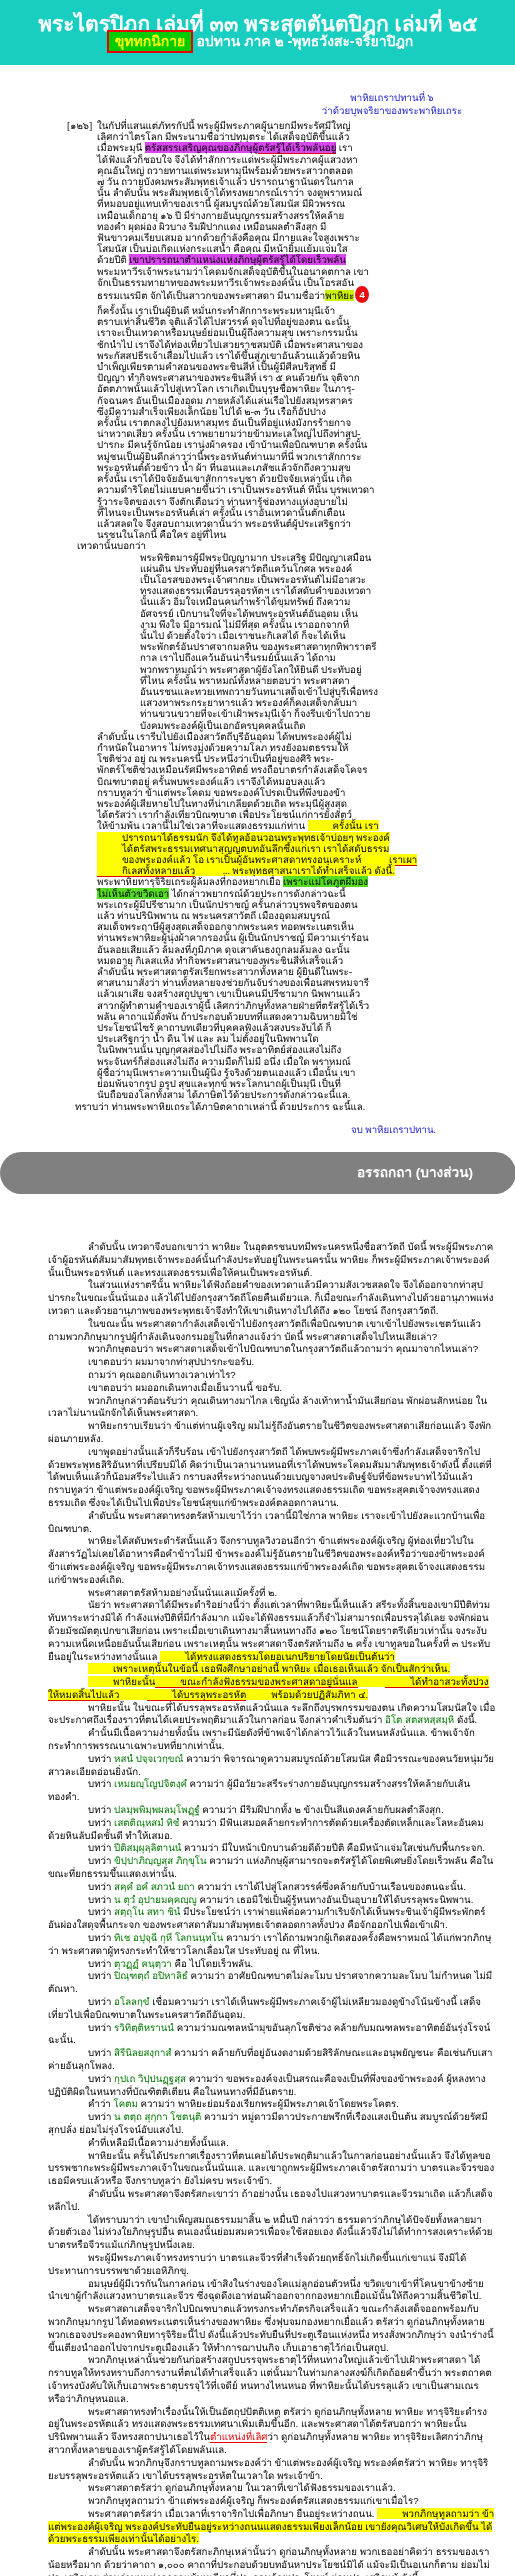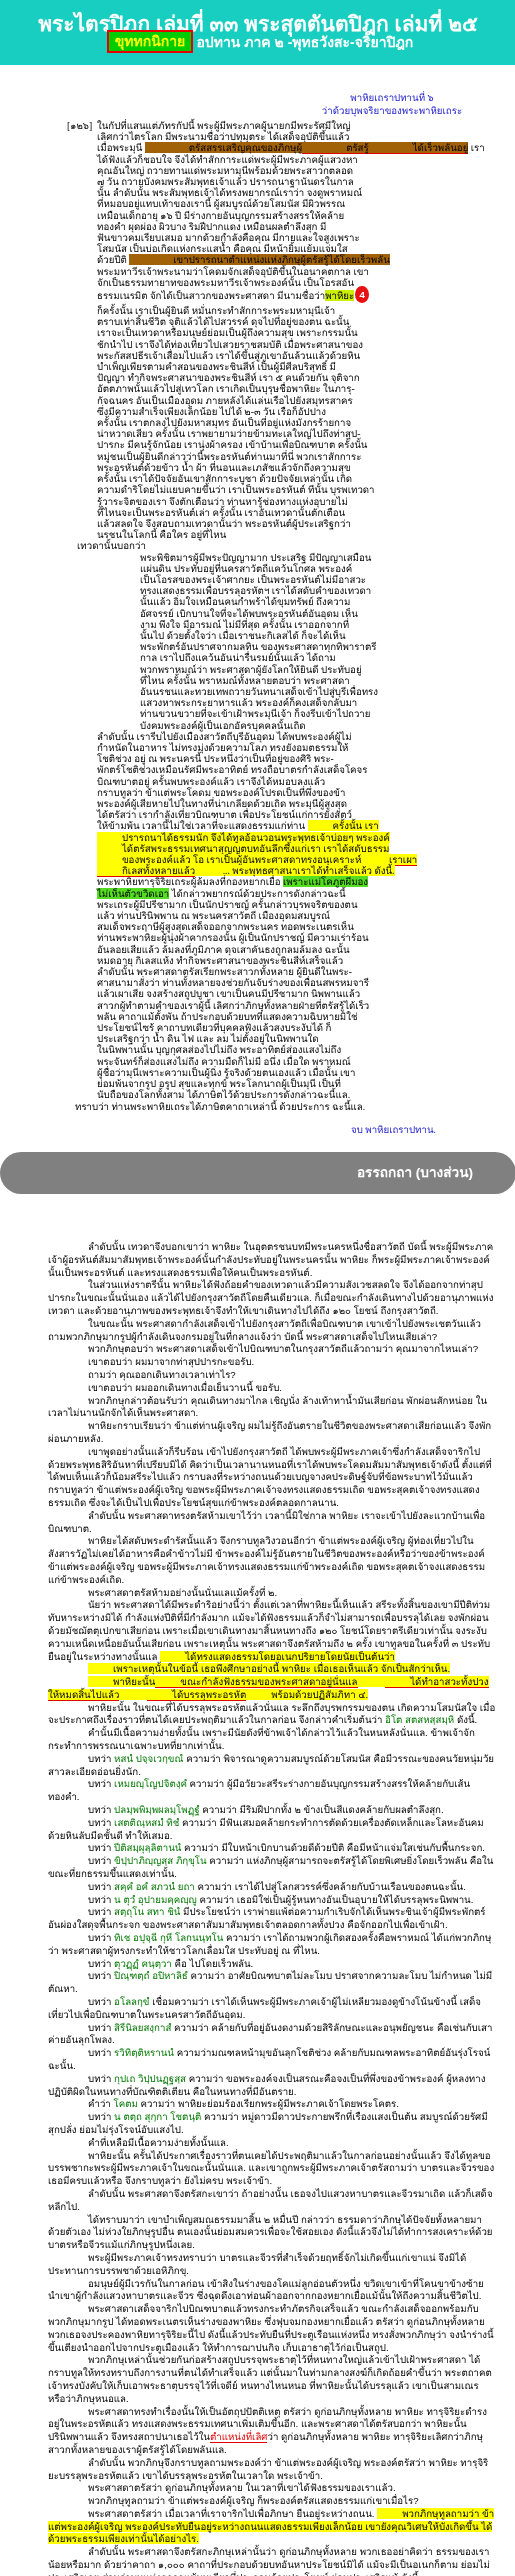--- a/index.html
+++ b/index.html
@@ -2,21 +2,21 @@
 <html style="font-size:9px"><head>
 <meta charset="utf-8">
 <style>
   html,body{margin:0;padding:0;}
   body{width:516px;height:2576px;position:relative;background:#ffffff;
        font-family:"Liberation Serif",serif;}
   
   .teal-band{position:absolute;top:0;left:0;width:516px;height:65px;background:#17CEC0;}
   .title1{position:absolute;top:6.8px;left:0;width:516px;text-align:center;
           color:#ffffff;font-family:"Liberation Sans",sans-serif;font-weight:bold;font-size:21px;}
-  .title2-row{position:absolute;top:29.5px;left:107px;display:flex;align-items:flex-end;}
+  .title2-row{position:absolute;top:29.5px;left:107px;display:flex;align-items:flex-start;}
   .kbox{border:2.8px solid #E80000;background:#00CC00;color:#FFFF00;
         font-family:"Liberation Sans",sans-serif;font-weight:bold;font-size:14px;
         padding:1.1px 5.7px;line-height:17px;}
   .title2-rest{color:#ffffff;font-family:"Liberation Sans",sans-serif;font-weight:bold;
         font-size:14px;margin-left:3.4px;}
   
   .heading-blk{position:absolute;top:91px;left:264px;width:256px;text-align:center;
         color:#2222CC;font-size:9.7px;line-height:13px;}
   .verse{position:absolute;top:120px;left:0;width:516px;font-size:9.7px;line-height:11.2px;color:#000;}
   .vline{position:relative;white-space:nowrap;}
@@ -29,21 +29,21 @@
   
   .banner{position:absolute;top:1152px;left:0;width:516px;height:42px;background:#808080;
         color:#ffffff;font-family:"Liberation Sans",sans-serif;font-weight:bold;font-size:13.6px;
         line-height:42px;text-align:right;box-sizing:border-box;padding-right:43px;border-radius:21px;}
   
   .commentary{position:absolute;top:1194px;left:0;width:516px;height:1398px;overflow:hidden;}
   .combody{margin:47px 20.4px 0 48px;font-family:"Liberation Sans",sans-serif;
         font-size:9.7px;line-height:12.8px;color:#000;}
   .cpara{margin:0;text-indent:40px;}
   
-  .hl-mint{background:#a16207;padding-left:44px;}
+  .hl-mint{background:#d946ef;}
   .hl-yellow{background:#FFFF00;padding-left:25px;}
   .hl-green{background:#55DD22;}
   .hl-chart{background:#CCEE00;}
   .c-green{color:#007700;}
   .c-red{color:#E00000;}
   .u-red{border-bottom:1.7px solid #E00000;}
   .badge4{display:inline-block;background:#E81010;color:#ffffff;border-radius:50%;
         width:13.6px;height:17px;line-height:17px;text-align:center;font-weight:bold;
         font-family:"Liberation Sans",sans-serif;font-size:9.7px;vertical-align:middle;
         margin-left:1.1px;position:relative;top:-1.7px;}
@@ -187,22 +187,22 @@
       <div class="cpara"><span>บทว่า </span><span class="c-green">เสตติณฺหสมํ ทิชํ</span><span> ความว่า มีฟันเสมอคล้ายกระทำการตัดด้วยเครื่องตัดเหล็กและโลหะอันคมด้วยหินลับมีดชั้นดี ทำให้เสมอ.</span></div>
       <div class="cpara"><span>บทว่า </span><span class="c-green">ปีติสมฺผุลฺลิตานนํ</span><span> ความว่า มีใบหน้าเบิกบานด้วยดีด้วยปีติ คือมีหน้าแจ่มใสเช่นกับพื้นกระจก.</span></div>
       <div class="cpara"><span>บทว่า </span><span class="c-green">ขิปฺปาภิญฺญสฺส ภิกฺขุโน</span><span> ความว่า แห่งภิกษุผู้สามารถจะตรัสรู้ได้โดยพิเศษยิ่งโดยเร็วพลัน คือในขณะที่ยกธรรมขึ้นแสดงเท่านั้น.</span></div>
       <div class="cpara"><span>บทว่า </span><span class="c-green">สคฺคํ อคํ สภวนํ ยถา</span><span> ความว่า เราได้ไปสู่โลกสวรรค์ซึ่งคล้ายกับบ้านเรือนของตนฉะนั้น.</span></div>
       <div class="cpara"><span>บทว่า </span><span class="c-green">น ตุวํ อุปายมคฺคญฺญู</span><span> ความว่า เธอมิใช่เป็นผู้รู้หนทางอันเป็นอุบายให้ได้บรรลุพระนิพพาน.</span></div>
       <div class="cpara"><span>บทว่า </span><span class="c-green">สตฺถุโน สทา ชินํ</span><span> มีประโยชน์ว่า เราพ่ายแพ้ต่อความกำเริบจักได้เห็นพระชินเจ้าผู้มีพระพักตร์อันผ่องใสดุจพื้นกระจก ของพระศาสดาสัมมาสัมพุทธเจ้าตลอดกาลทั้งปวง คือจักออกไปเพื่อเข้าเฝ้า.</span></div>
       <div class="cpara"><span>บทว่า </span><span class="c-green">ทิเช อปุจฺฉี กุหี โลกนนฺทโน</span><span> ความว่า เราได้ถามพวกผู้เกิดสองครั้งคือพราหมณ์ ได้แก่พวกภิกษุว่า พระศาสดาผู้ทรงกระทำให้ชาวโลกเลื่อมใส ประทับอยู่ ณ ที่ไหน.</span></div>
       <div class="cpara"><span>บทว่า </span><span class="c-green">ตุวฏฺฏํ คนฺตฺวา</span><span> คือ ไปโดยเร็วพลัน.</span></div>
       <div class="cpara"><span>บทว่า </span><span class="c-green">ปิณฺฑตฺถํ อปิหาลิธํ</span><span> ความว่า อาศัยบิณฑบาตไม่ละโมบ ปราศจากความละโมบ ไม่กำหนด ไม่มีตัณหา.</span></div>
       <div class="cpara"><span>บทว่า </span><span class="c-green">อโลลกฺขํ</span><span> เชื่อมความว่า เราได้เห็นพระผู้มีพระภาคเจ้าผู้ไม่เหลียวมองดูข้างโน้นข้างนี้ เสด็จเที่ยวไปเพื่อบิณฑบาตในพระนครสาวัตถีอันอุดม.</span></div>
+      <div class="cpara"><span>บทว่า </span><span class="c-green">รวิทิตฺติหรานนํ</span><span> ความว่ามณฑลหน้ามุขอันลุกโชติช่วง คล้ายกับมณฑลพระอาทิตย์อันรุ่งโรจน์ฉะนั้น.</span></div>
       <div class="cpara"><span>บทว่า </span><span class="c-green">สิรีนิลยสงฺกาสํ</span><span> ความว่า คล้ายกับที่อยู่อันงดงามด้วยสิริลักษณะและอนุพยัญชนะ คือเช่นกับเสาค่ายอันลุกโพลง.</span></div>
-      <div class="cpara"><span>บทว่า </span><span class="c-green">รวิทิตฺติหรานนํ</span><span> ความว่ามณฑลหน้ามุขอันลุกโชติช่วง คล้ายกับมณฑลพระอาทิตย์อันรุ่งโรจน์ฉะนั้น.</span></div>
       <div class="cpara"><span>บทว่า </span><span class="c-green">กุปเถ วิปฺปนฏฺฐสฺส</span><span> ความว่า ขอพระองค์จงเป็นสรณะคือจงเป็นที่พึ่งของข้าพระองค์ ผู้หลงทางปฏิบัติผิดในหนทางที่บัณฑิตติเตียน คือในหนทางที่มีอันตราย.</span></div>
       <div class="cpara"><span>คำว่า </span><span class="c-green">โคตม</span><span> ความว่า พาหิยะย่อมร้องเรียกพระผู้มีพระภาคเจ้าโดยพระโคตร.</span></div>
       <div class="cpara"><span>บทว่า </span><span class="c-green">น ตตฺถ สุกฺกา โชตนฺติ</span><span> ความว่า หมู่ดาวมีดาวประกายพรึกที่เรืองแสงเป็นต้น สมบูรณ์ด้วยรัศมีสุกปลั่ง ย่อมไม่รุ่งโรจน์อับแสงไป.</span></div>
       <div class="cpara"><span>คำที่เหลือมีเนื้อความง่ายทั้งนั้นแล.</span></div>
       <div class="cpara"><span>พาหิยะนั้น ครั้นได้ประกาศเรื่องราวที่ตนเคยได้ประพฤติมาแล้วในกาลก่อนอย่างนั้นแล้ว จึงได้ทูลขอบรรพชากะพระผู้มีพระภาคเจ้าในขณะนั้นนั่นแล. และเขาถูกพระผู้มีพระภาคเจ้าตรัสถามว่า บาตรและจีวรของเธอมีครบแล้วหรือ จึงกราบทูลว่า ยังไม่ครบ พระเจ้าข้า.</span></div>
       <div class="cpara"><span>ลำดับนั้น พระศาสดาจึงตรัสกะเขาว่า ถ้าอย่างนั้น เธอจงไปแสวงหาบาตรและจีวรมาเถิด แล้วก็เสด็จหลีกไป.</span></div>
       <div class="cpara"><span>ได้ทราบมาว่า เขาบำเพ็ญสมณธรรมมาสิ้น ๒ หมื่นปี กล่าวว่า ธรรมดาว่าภิกษุได้ปัจจัยทั้งหลายมาด้วยตัวเอง ไม่ห่วงใยภิกษุรูปอื่น ตนเองนั้นย่อมสมควรเพื่อจะใช้สอยเอง ดังนี้แล้วจึงไม่ได้ทำการสงเคราะห์ด้วยบาตรหรือจีวรแม้แก่ภิกษุรูปหนึ่งเลย.</span></div>
       <div class="cpara"><span>พระผู้มีพระภาคเจ้าทรงทราบว่า บาตรและจีวรที่สำเร็จด้วยฤทธิ์จักไม่เกิดขึ้นแก่เขาแน่ จึงมิได้ประทานการบรรพชาด้วยเอหิภิกขุ.</span></div>
       <div class="cpara"><span>อมนุษย์ผู้มีเวรกันในกาลก่อน เข้าสิงในร่างของโคแม่ลูกอ่อนตัวหนึ่ง ขวิดเขาเข้าที่โคนขาข้างซ้าย นำเขาผู้กำลังแสวงหาบาตรและจีวร ซึ่งฉุดดึงเอาท่อนผ้าออกจากกองหยากเยื่อแม้นั้นให้ถึงความสิ้นชีวิตไป.</span></div>
       <div class="cpara"><span>พระศาสดาเสด็จจาริกไปบิณฑบาตแล้วทรงกระทำภัตรกิจเสร็จแล้ว ขณะกำลังเสด็จออกพร้อมกับพวกภิกษุมากรูป ได้ทอดพระเนตรเห็นร่างของพาหิยะ ซึ่งฟุบจมกองหยากเยื่อแล้ว ตรัสว่า ดูก่อนภิกษุทั้งหลาย พวกเธอจงประคองพาหิยทารุจิริยะนี้ไป ดังนี้แล้วประทับยืนที่ประตูเรือนแห่งหนึ่ง ทรงสั่งพวกภิกษุว่า จงนำร่างนี้ขึ้นเตียงนำออกไปจากประตูเมืองแล้ว ให้ทำการฌาปนกิจ เก็บเอาธาตุไว้ก่อเป็นสถูป.</span></div>

